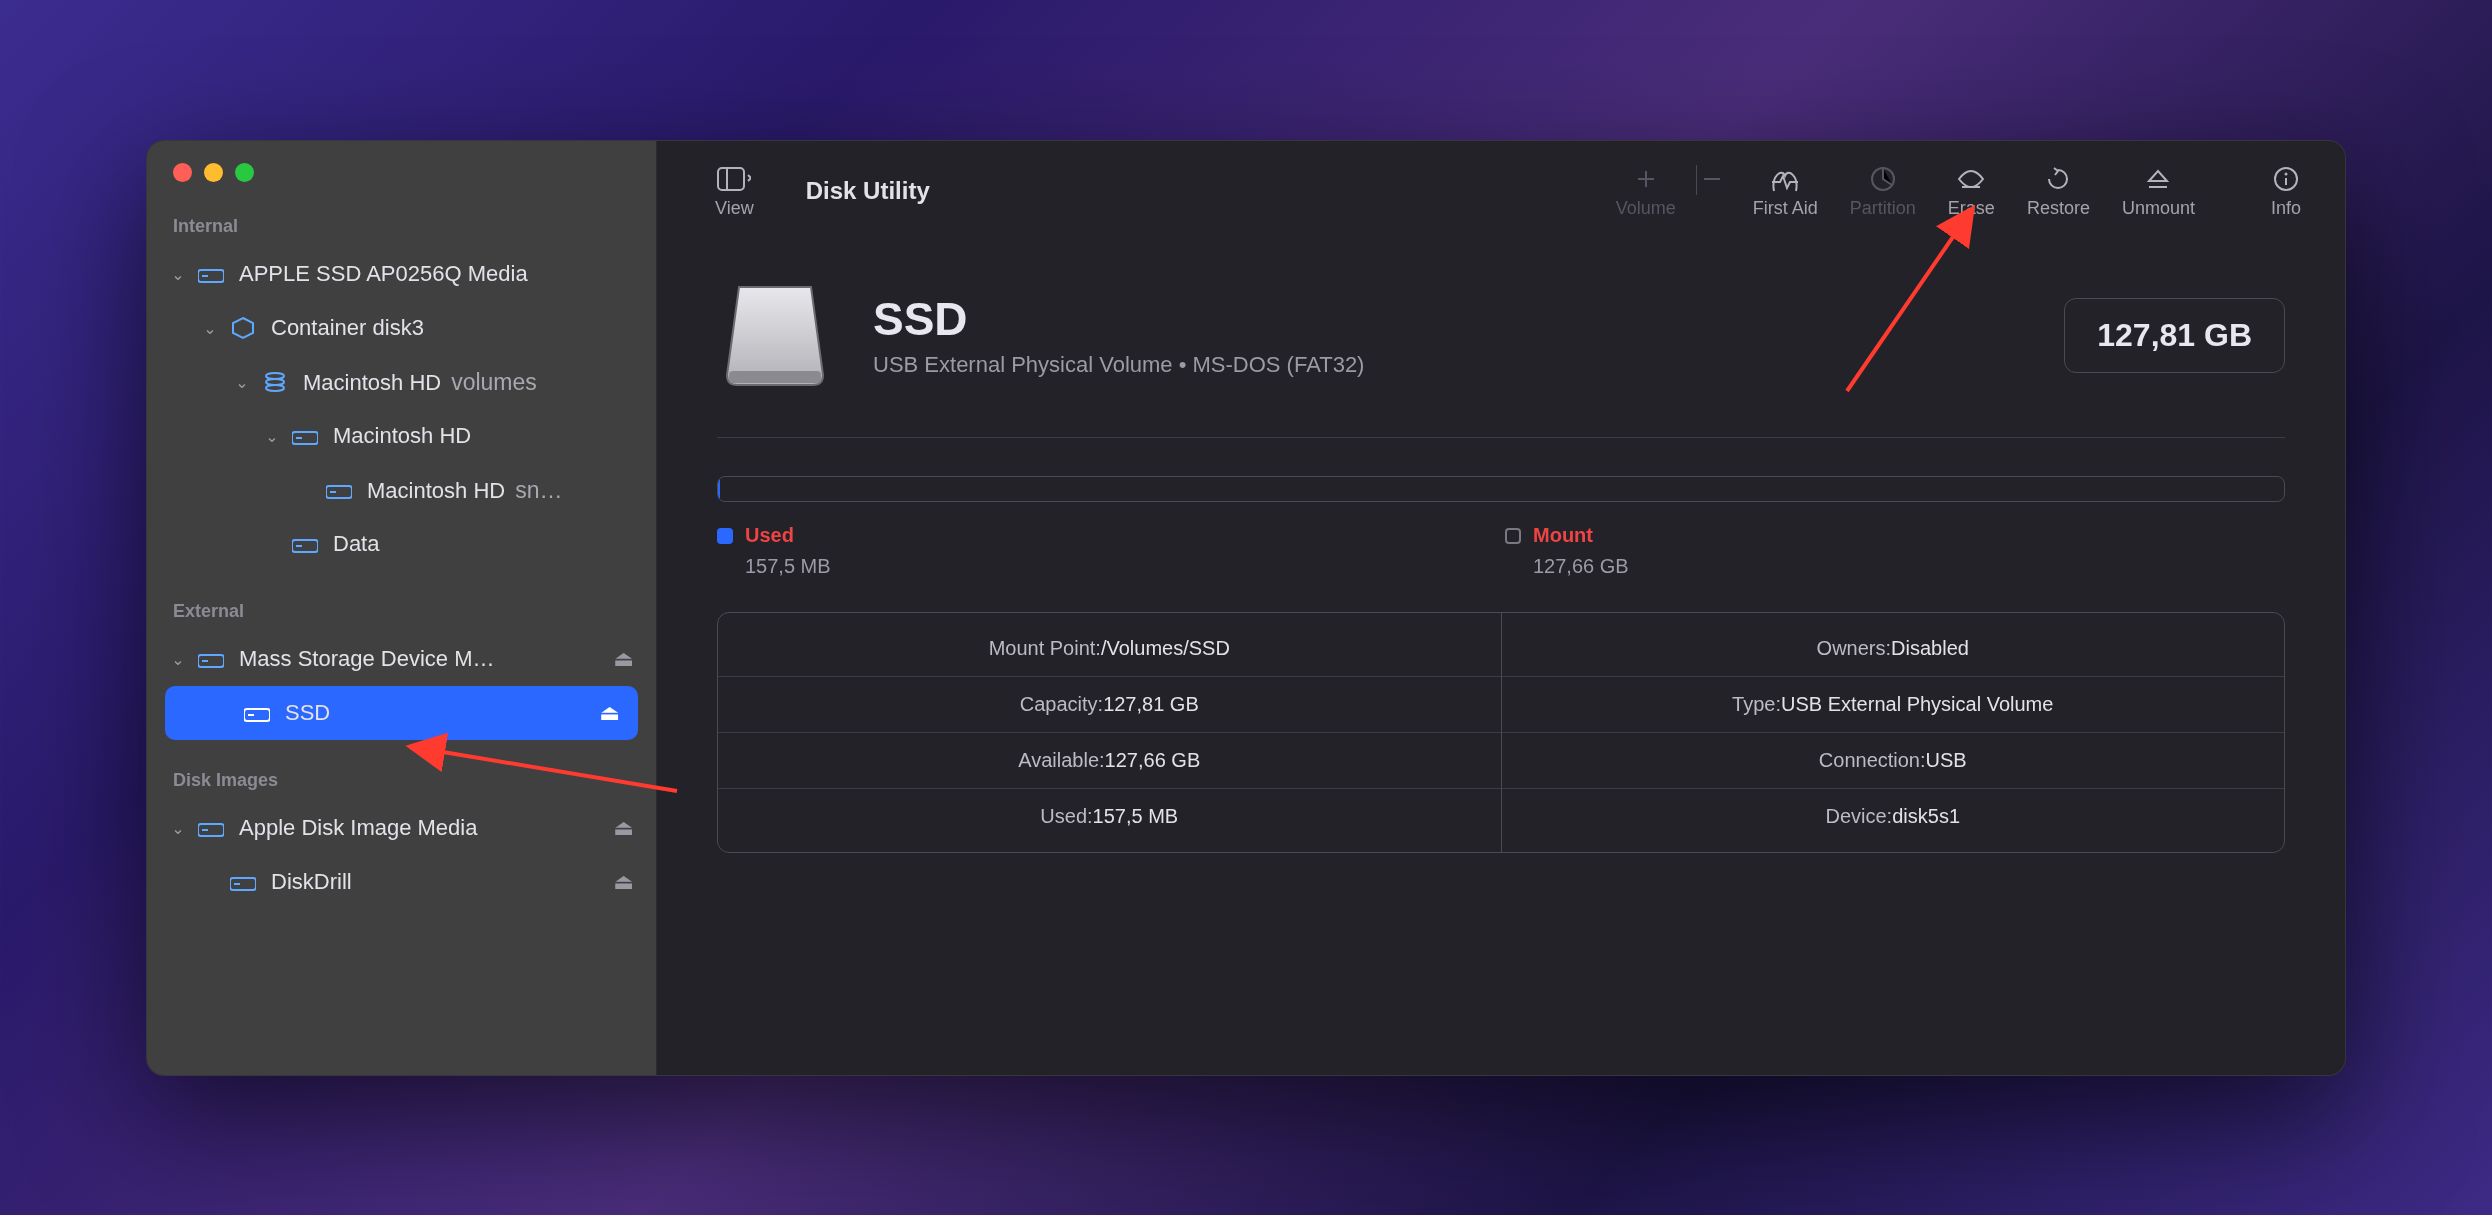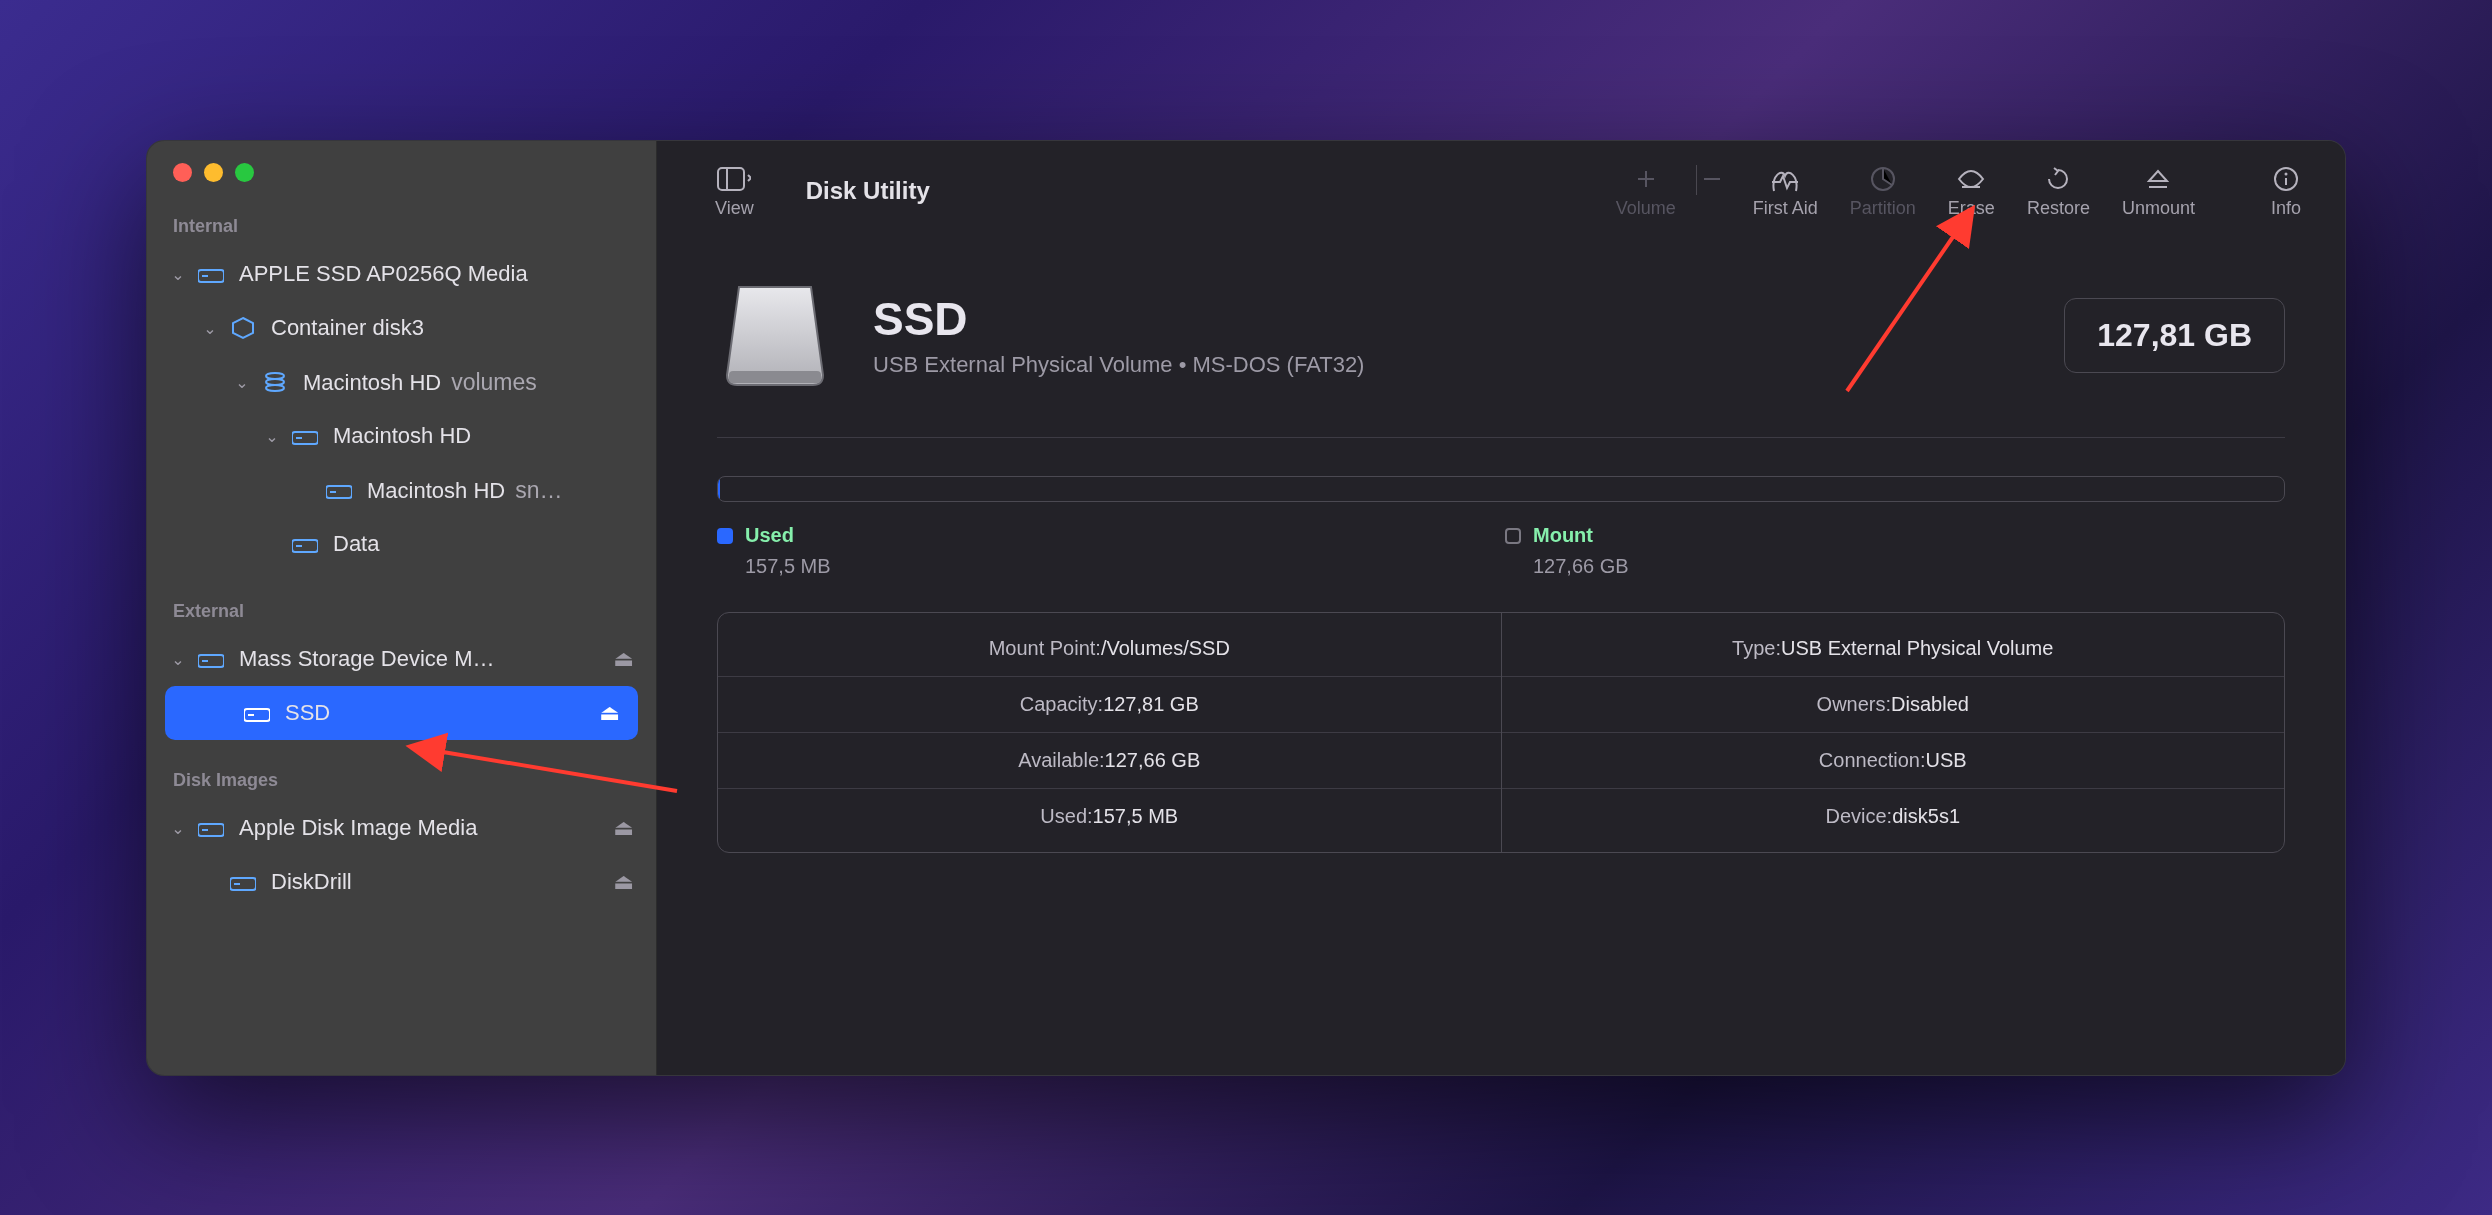--- a/index.html
+++ b/index.html
@@ -93,21 +93,21 @@
   height: 26px; border: 1px solid #4b4952; border-radius: 8px;
   margin-bottom: 22px; overflow:hidden; position:relative;
 }
 .usage-fill { height:100%; width: 2px; background:#2a68ff; }
 .usage-legend { display:flex; gap: 8px; margin-bottom: 34px; }
 .legend-item { flex:1; display:flex; flex-direction:column; gap:8px; }
 .legend-top { display:flex; align-items:center; gap:12px; }
 .legend-dot { width:16px; height:16px; border-radius:4px; }
 .legend-dot.blue { background:#2a68ff; }
 .legend-dot.hollow { border:2px solid #7a7882; }
-.legend-label { font-size:20px; font-weight:600; color:#86efac; }
+.legend-label { font-size:20px; font-weight:600; color:#ef4444; }
 .legend-val { font-size:20px; color:#9d9aa6; margin-left:28px; }
 
 .info-table {
   border:1px solid #4b4952; border-radius:12px;
   display:flex;
 }
 .info-col { flex:1; padding: 8px 0; }
 .info-col:first-child { border-right:1px solid #4b4952; }
 .info-row { display:flex; justify-content:center; padding: 16px 24px; font-size:20px; }
 .info-row + .info-row { border-top:1px solid #3d3b44; }
@@ -395,26 +395,26 @@
               <span class="k">Available:</span>
               <span class="v">127,66 GB</span>
             </div>
           <div class="info-row">
               <span class="k">Used:</span>
               <span class="v">157,5 MB</span>
             </div>
         </div>
         <div class="info-col">
           <div class="info-row">
+              <span class="k">Owners:</span>
+              <span class="v">Disabled</span>
+            </div>
+          <div class="info-row">
               <span class="k">Type:</span>
               <span class="v">USB External Physical Volume</span>
-            </div>
-          <div class="info-row">
-              <span class="k">Owners:</span>
-              <span class="v">Disabled</span>
             </div>
           <div class="info-row">
               <span class="k">Connection:</span>
               <span class="v">USB</span>
             </div>
           <div class="info-row">
               <span class="k">Device:</span>
               <span class="v">disk5s1</span>
             </div>
         </div>

